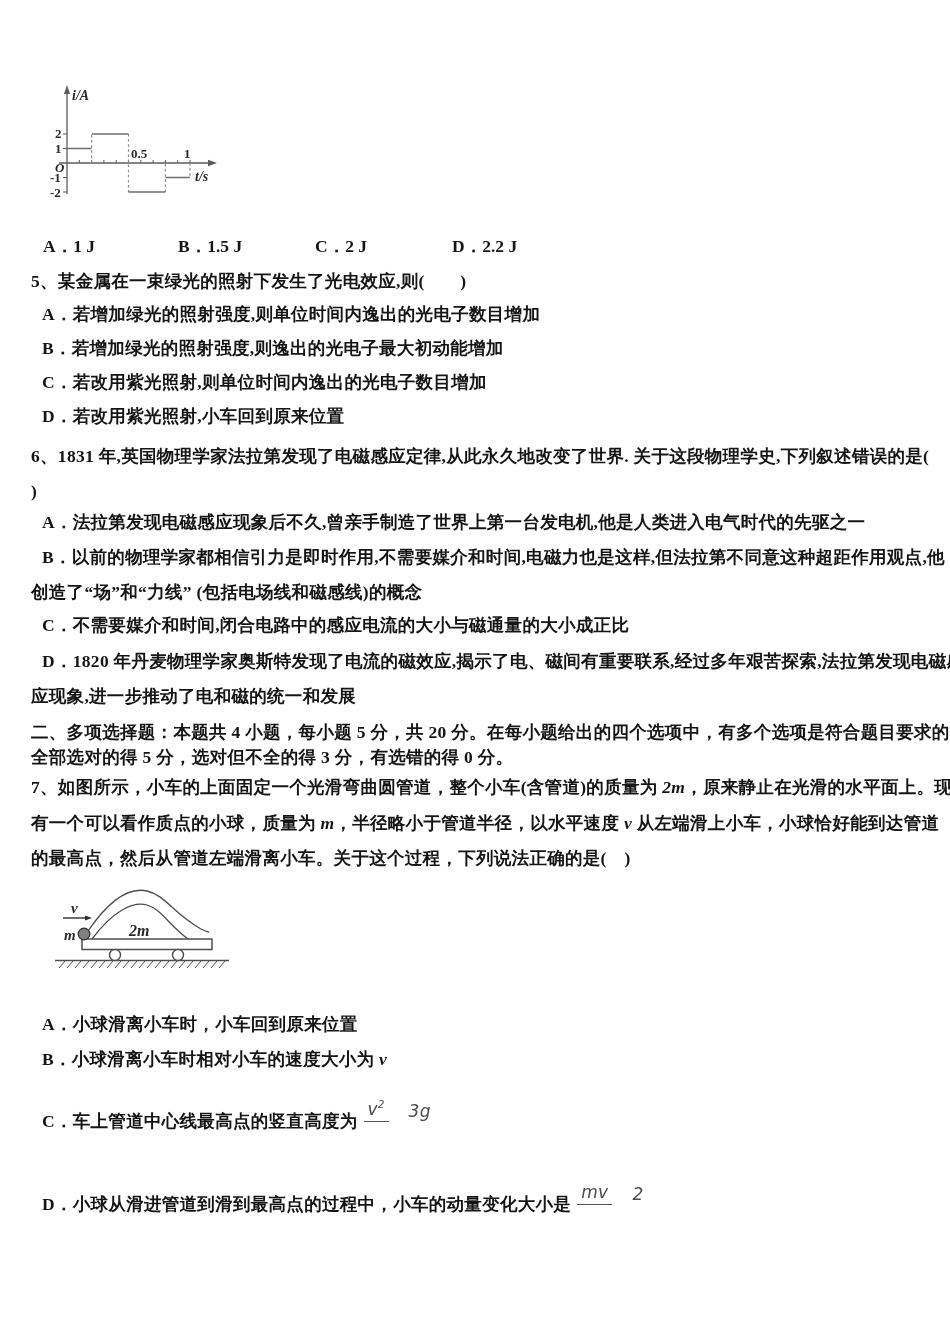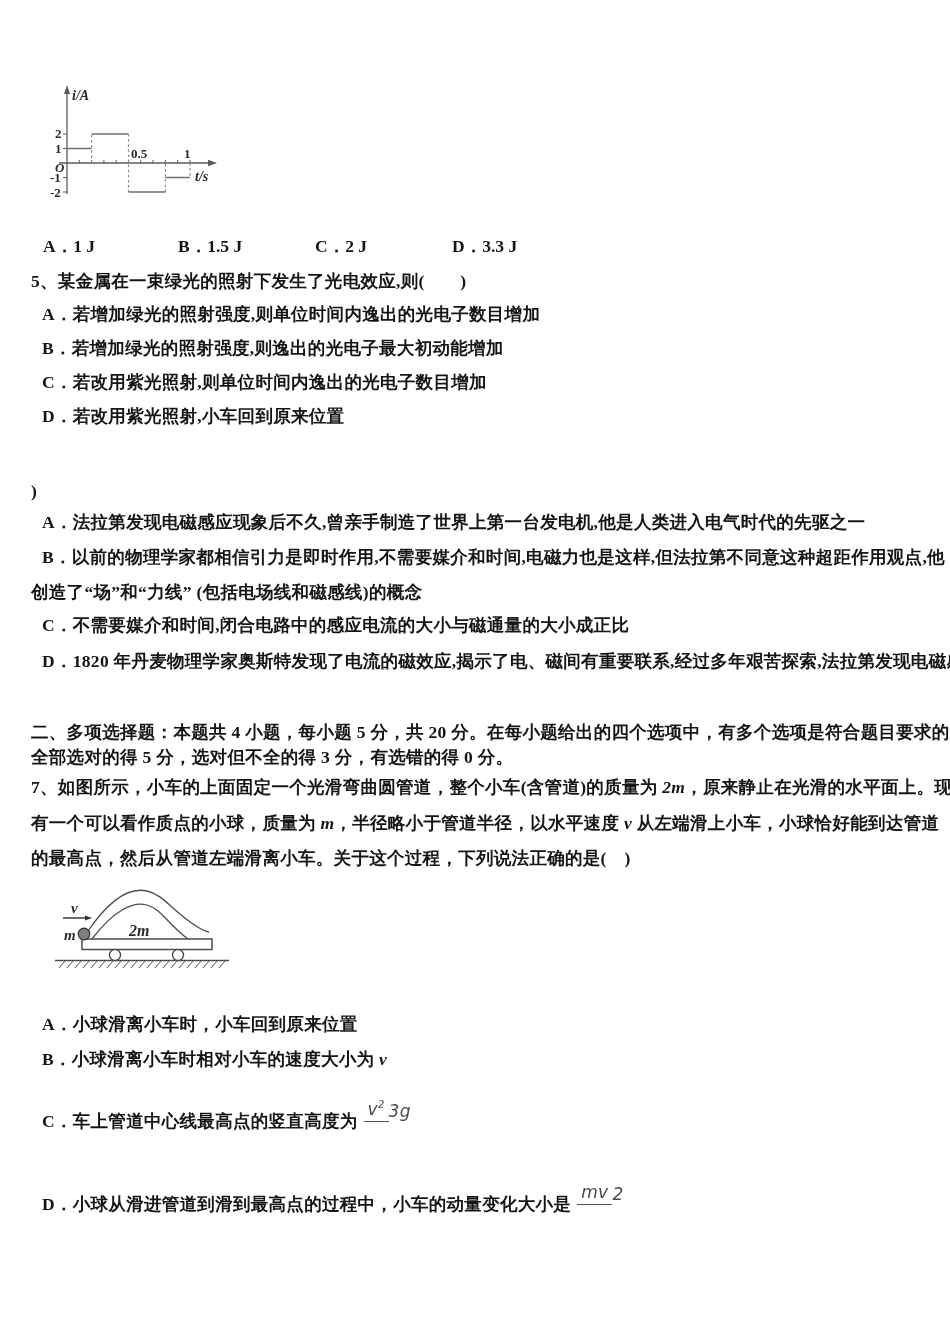--- a/index.html
+++ b/index.html
@@ -23,21 +23,21 @@
     position:absolute; left:42px; display:flex; align-items:center; height:62px;
     font-size:17.5px; font-weight:700; white-space:pre; letter-spacing:0.3px;
   }
   .frac {
     display:inline-flex; flex-direction:row; align-items:center;
     font-family:"DejaVu Sans","Liberation Sans",sans-serif;
     font-style:italic; font-weight:400; color:#4a4a4a;
     font-size:17px; line-height:1.15; position:relative; top:-10px; margin-left:6px;
   }
   .frac .num { padding:0 4px 1px 4px; border-bottom:1.6px solid #555; }
-  .frac .den { padding-top:1px; }
+  .frac .den { padding-top:1px;margin-left:20px; }
   .frac sup { font-size:10px; line-height:1; }
   svg { position:absolute; overflow:visible; }
   svg text { font-family:"Liberation Serif","DejaVu Serif",serif; fill:#2a2a2a; }
 </style>
 </head>
 <body>
 
 <div class="page">
 
   <svg style="left:50px; top:82px;" width="200" height="130" viewBox="0 0 200 130">
@@ -61,34 +61,36 @@
     <text x="5" y="70.5" font-size="13" font-weight="700">1</text>
     <text x="0" y="100" font-size="13" font-weight="700">-1</text>
     <text x="0" y="114.5" font-size="13" font-weight="700">-2</text>
     <text x="81" y="76" font-size="13" font-weight="700">0.5</text>
     <text x="134" y="76" font-size="13" font-weight="700">1</text>
   </svg>
 
   <span class="q4col" style="left:43px">A．1 J</span>
   <span class="q4col" style="left:178px">B．1.5 J</span>
   <span class="q4col" style="left:315px">C．2 J</span>
-  <span class="q4col" style="left:452px">D．3.3 J</span>
+  <span class="q4col" style="left:452px">D．2.2 J</span>
 
   <div class="line stem" style="top:270px">5、某金属在一束绿光的照射下发生了光电效应,则(　　)</div>
   <div class="line opt" style="top:303px">A．若增加绿光的照射强度,则单位时间内逸出的光电子数目增加</div>
   <div class="line opt" style="top:337px">B．若增加绿光的照射强度,则逸出的光电子最大初动能增加</div>
   <div class="line opt" style="top:371px">C．若改用紫光照射,则单位时间内逸出的光电子数目增加</div>
   <div class="line opt" style="top:405px">D．若改用紫光照射,小车回到原来位置</div>
 
+  <div class="line stem" style="top:445px">6、1831 年,英国物理学家法拉第发现了电磁感应定律,从此永久地改变了世界. 关于这段物理学史,下列叙述错误的是(</div>
   <div class="line stem" style="top:480px">)</div>
   <div class="line opt" style="top:511px">A．法拉第发现电磁感应现象后不久,曾亲手制造了世界上第一台发电机,他是人类进入电气时代的先驱之一</div>
   <div class="line opt" style="top:546px">B．以前的物理学家都相信引力是即时作用,不需要媒介和时间,电磁力也是这样,但法拉第不同意这种超距作用观点,他</div>
   <div class="line stem" style="top:581px">创造了“场”和“力线” (包括电场线和磁感线)的概念</div>
   <div class="line opt" style="top:614px">C．不需要媒介和时间,闭合电路中的感应电流的大小与磁通量的大小成正比</div>
   <div class="line opt" style="top:650px">D．1820 年丹麦物理学家奥斯特发现了电流的磁效应,揭示了电、磁间有重要联系,经过多年艰苦探索,法拉第发现电磁感</div>
+  <div class="line stem" style="top:685px">应现象,进一步推动了电和磁的统一和发展</div>
 
   <div class="line stem" style="top:721px">二、多项选择题：本题共 4 小题，每小题 5 分，共 20 分。在每小题给出的四个选项中，有多个选项是符合题目要求的。</div>
   <div class="line stem" style="top:746px">全部选对的得 5 分，选对但不全的得 3 分，有选错的得 0 分。</div>
 
   <div class="line stem" style="top:776px"><span>7、如图所示，小车的上面固定一个光滑弯曲圆管道，整个小车(含管道)的质量为 </span><i>2m</i><span>，原来静止在光滑的水平面上。现</span></div>
   <div class="line stem" style="top:812px"><span>有一个可以看作质点的小球，质量为 </span><i>m</i><span>，半径略小于管道半径，以水平速度 </span><i>v</i><span> 从左端滑上小车，小球恰好能到达管道</span></div>
   <div class="line stem" style="top:847px"><span>的最高点，然后从管道左端滑离小车。关于这个过程，下列说法正确的是(　)</span></div>
 
   <svg style="left:55px; top:885px;" width="230" height="95" viewBox="0 0 230 95">
 

